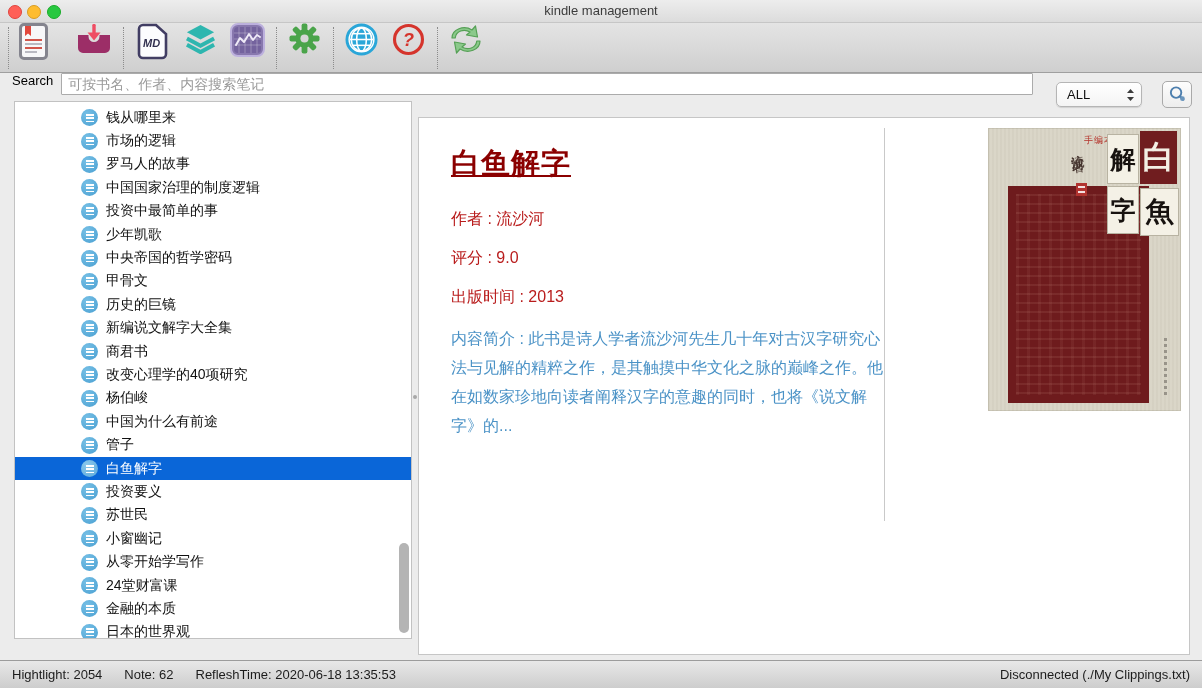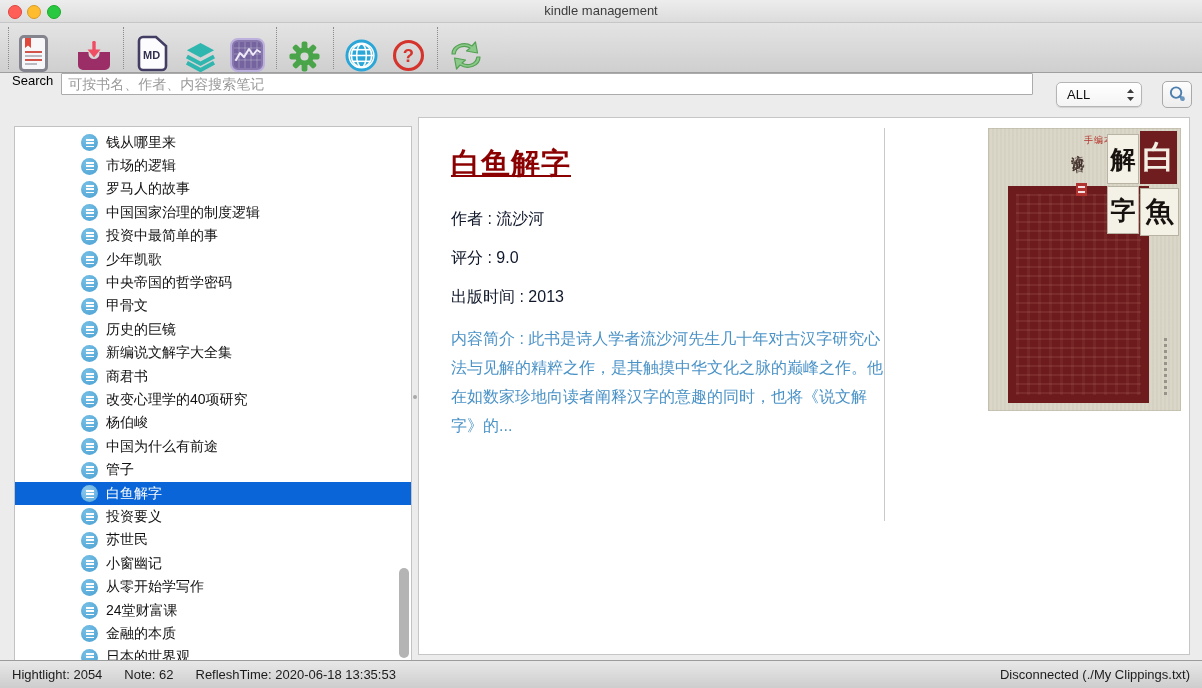--- a/index.html
+++ b/index.html
@@ -12,59 +12,59 @@
   .titlebar{position:relative;height:22px;background:linear-gradient(#ededed,#dcdcdc);
             border-bottom:1px solid #c6c6c6;}
   .traffic{position:absolute;top:5px;width:12px;height:12px;border-radius:50%;}
   .tl-red{left:8px;background:#ff5f57;border:0.5px solid #e0443e;}
   .tl-yellow{left:27px;background:#febc2e;border:0.5px solid #d89c23;}
   .tl-green{left:47px;background:#28c840;border:0.5px solid #1aab29;}
   .win-title{position:absolute;left:0;right:0;top:3px;text-align:center;font-size:13px;color:#3c3c3c;}
 
   
   .toolbar{position:relative;height:49px;background:linear-gradient(#e4e4e4,#cfcfcf);
-           border-bottom:1px solid #9f9f9f;display:flex;align-items:flex-end;}
+           border-bottom:1px solid #9f9f9f;display:flex;align-items:flex-start;font-style:italic;}
   .tb-sep{align-self:center;height:42px;border-left:1px dotted #8b8b8b;width:0;}
   .tb-btn{display:flex;align-items:center;justify-content:center;cursor:default;}
 
   
   .search-row{position:relative;height:41px;display:flex;align-items:flex-start;background:#ececec;}
   .search-label{margin-left:12px;font-size:13px;color:#000;}
   .search-input{margin-left:8px;width:958px;height:20px;border:1px solid #ababab;background:#fff;
                 font-size:14px;padding:0 6px;outline:none;border-radius:1px;}
   .search-input::placeholder{color:#9a9a9a;}
   .filter-dd{position:absolute;left:1056px;top:9px;width:84px;height:23px;background:linear-gradient(#fff,#f4f4f4);
              border:1px solid #b5b5b5;border-radius:5px;box-shadow:0 1px 1px rgba(0,0,0,.12);
              display:flex;align-items:center;font-size:13px;color:#111;}
   .filter-dd .dd-val{margin-left:10px;flex:1;}
   .filter-dd svg{margin-right:6px;}
   .search-btn{position:absolute;left:1162px;top:8px;width:28px;height:25px;background:linear-gradient(#fdfdfd,#ededed);
               border:1px solid #a9a9a9;border-radius:5px;display:flex;align-items:center;justify-content:center;}
 
   
-  .sidebar{position:absolute;left:14px;top:126px;width:398px;height:538px;background:#fff;
+  .sidebar{position:absolute;left:14px;top:101px;width:398px;height:538px;background:#fff;
            border:1px solid #c2c2c2;box-sizing:border-box;overflow:hidden;}
   .list{padding-top:4px;}
   .row{height:23.4px;display:flex;align-items:center;padding-left:66px;font-size:14px;color:#111;}
   .row .book-ico{width:17px;height:17px;border-radius:50%;flex:0 0 17px;
         background:radial-gradient(circle at 35% 30%,#77c0e6,#4aa0d2);position:relative;margin-right:8px;}
   .row .book-ico::before{content:"";position:absolute;left:4.5px;top:4.5px;width:8px;height:8.5px;
         background:repeating-linear-gradient(#fff 0 1.6px,rgba(255,255,255,0) 1.6px 3.4px);}
   .row.selected{background:#0a66d8;color:#fff;}
   .row.selected .book-ico{background:radial-gradient(circle at 35% 30%,#8cc8ec,#5aa8da);}
   .v-scrollbar{position:absolute;right:2px;top:441px;width:10px;height:90px;background:#b4b4b4;
         border-radius:5px;}
   .splitter-dot{position:absolute;left:413px;top:395px;width:4px;height:4px;border-radius:50%;background:#a8a8a8;}
 
   .content{position:absolute;left:418px;top:117px;width:772px;height:538px;background:#fff;
            border:1px solid #c6c6c6;box-sizing:border-box;}
   .detail{position:absolute;left:32px;top:0;width:434px;}
   .book-title{margin-top:26px;font-size:29px;font-weight:600;color:#8b0000;
               text-decoration:underline;letter-spacing:1px;}
-  .field{margin-top:19px;font-size:16px;line-height:20px;color:#0f172a;}
+  .field{margin-top:19px;font-size:16px;line-height:20px;color:#b91c1c;}
   .field.first{margin-top:25px;}
   .field.blue{color:#4a92c6;}
   .field.green{color:#1a9a1e;}
   .intro{margin-top:17px;font-size:16px;line-height:29px;color:#4a92c6;}
   .v-divider{position:absolute;left:465px;top:10px;width:1px;height:393px;background:#c9c9c9;}
 
   
   .cover{position:absolute;left:569px;top:10px;width:193px;height:283px;background:#dad6c8;
          box-shadow:inset 0 0 0 1px #c8c4b4;overflow:hidden;}
   .cover .paper-tex{position:absolute;inset:0;

